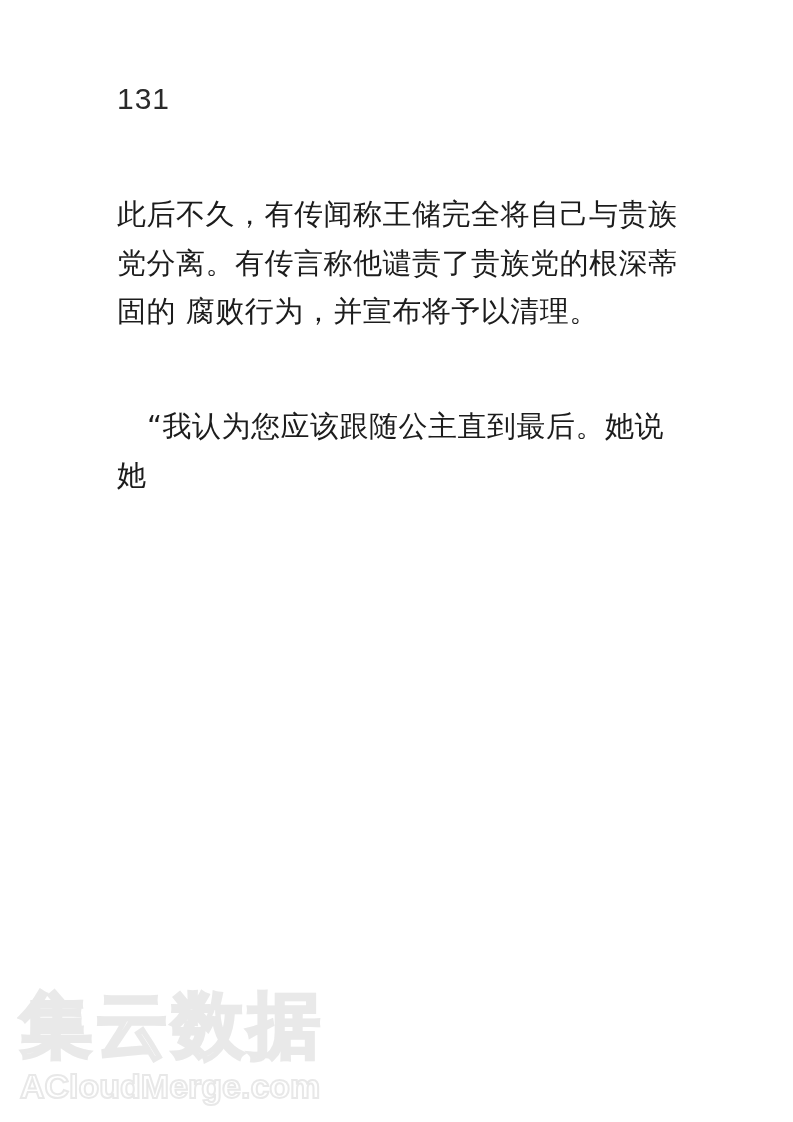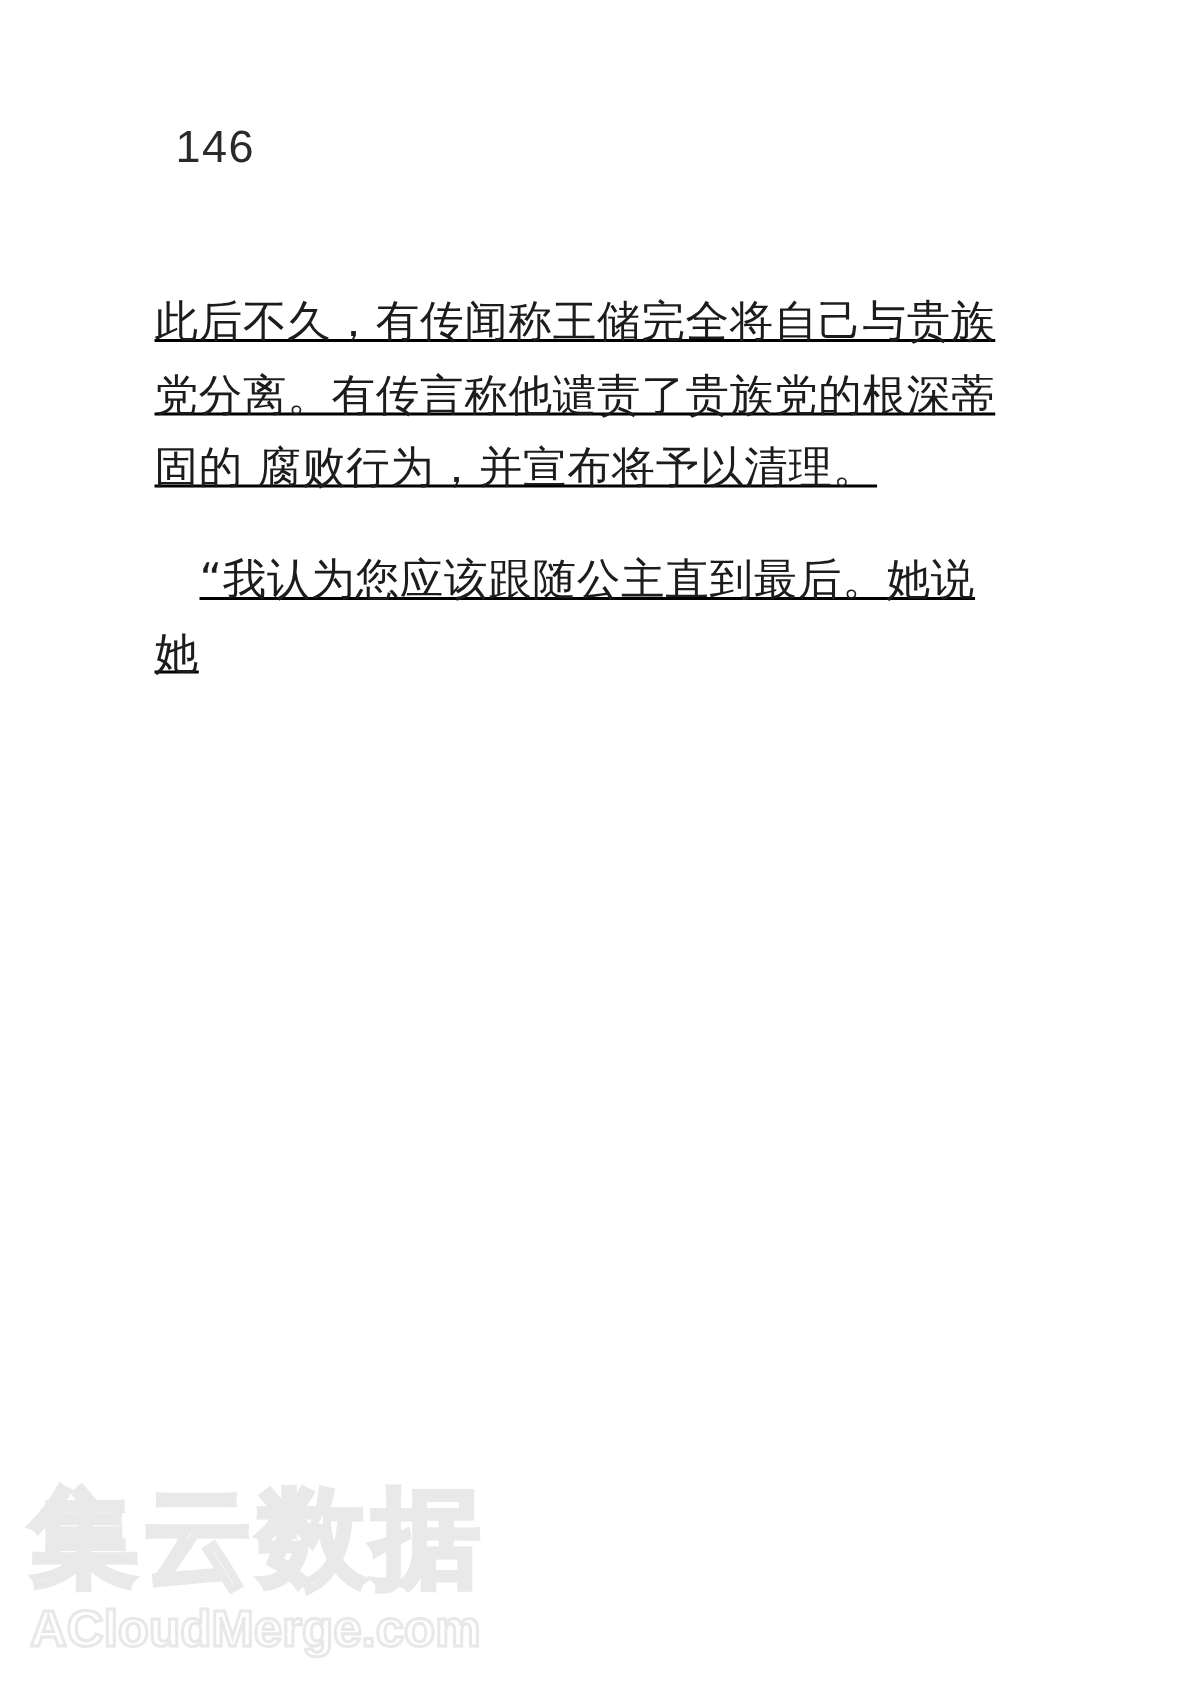--- a/index.html
+++ b/index.html
@@ -21,39 +21,38 @@
     position: absolute;
     left: 117px;
     top: 82px;
     font-size: 30px;
     color: #2a2a2a;
     letter-spacing: 1px;
     font-family: "Liberation Sans", sans-serif;
   }
   .content {
     position: absolute;
-    left: 103px;
+    left: 117px;
     top: 190px;
     width: 565px;
-    text-decoration: underline;
   }
   .para {
     font-size: 29px;
     line-height: 1.68;
     color: #1c1c1c;
     margin: 0 0 26px 0;
     font-family: "DejaVu Sans", sans-serif;
     text-align: left;
     letter-spacing: 0.5px;
   }
   .para.indent {
     text-indent: 30px;
   }
   .para.gap-top {
-    margin-top: 26px;
+    margin-top: 66px;
   }
   .watermark {
     position: absolute;
     left: 20px;
     bottom: 16px;
     width: 380px;
     pointer-events: none;
     user-select: none;
   }
   .watermark-cn {
@@ -74,21 +73,21 @@
     letter-spacing: 0px;
     margin-top: 6px;
     font-family: "Liberation Sans", sans-serif;
   }
 </style>
 </head>
 <body>
 
 <div class="page">
 
-  <div class="page-number">146</div>
+  <div class="page-number">131</div>
 
   <div class="content">
     <p class="para">此后不久，有传闻称王储完全将自己与贵族党分离。有传言称他谴责了贵族党的根深蒂固的 腐败行为，并宣布将予以清理。</p>
     <p class="para indent gap-top">“我认为您应该跟随公主直到最后。她说她</p>
   </div>
 
   <div class="watermark">
     <div class="watermark-cn">集云数据</div>
     <div class="watermark-en">ACloudMerge.com</div>
   </div>

